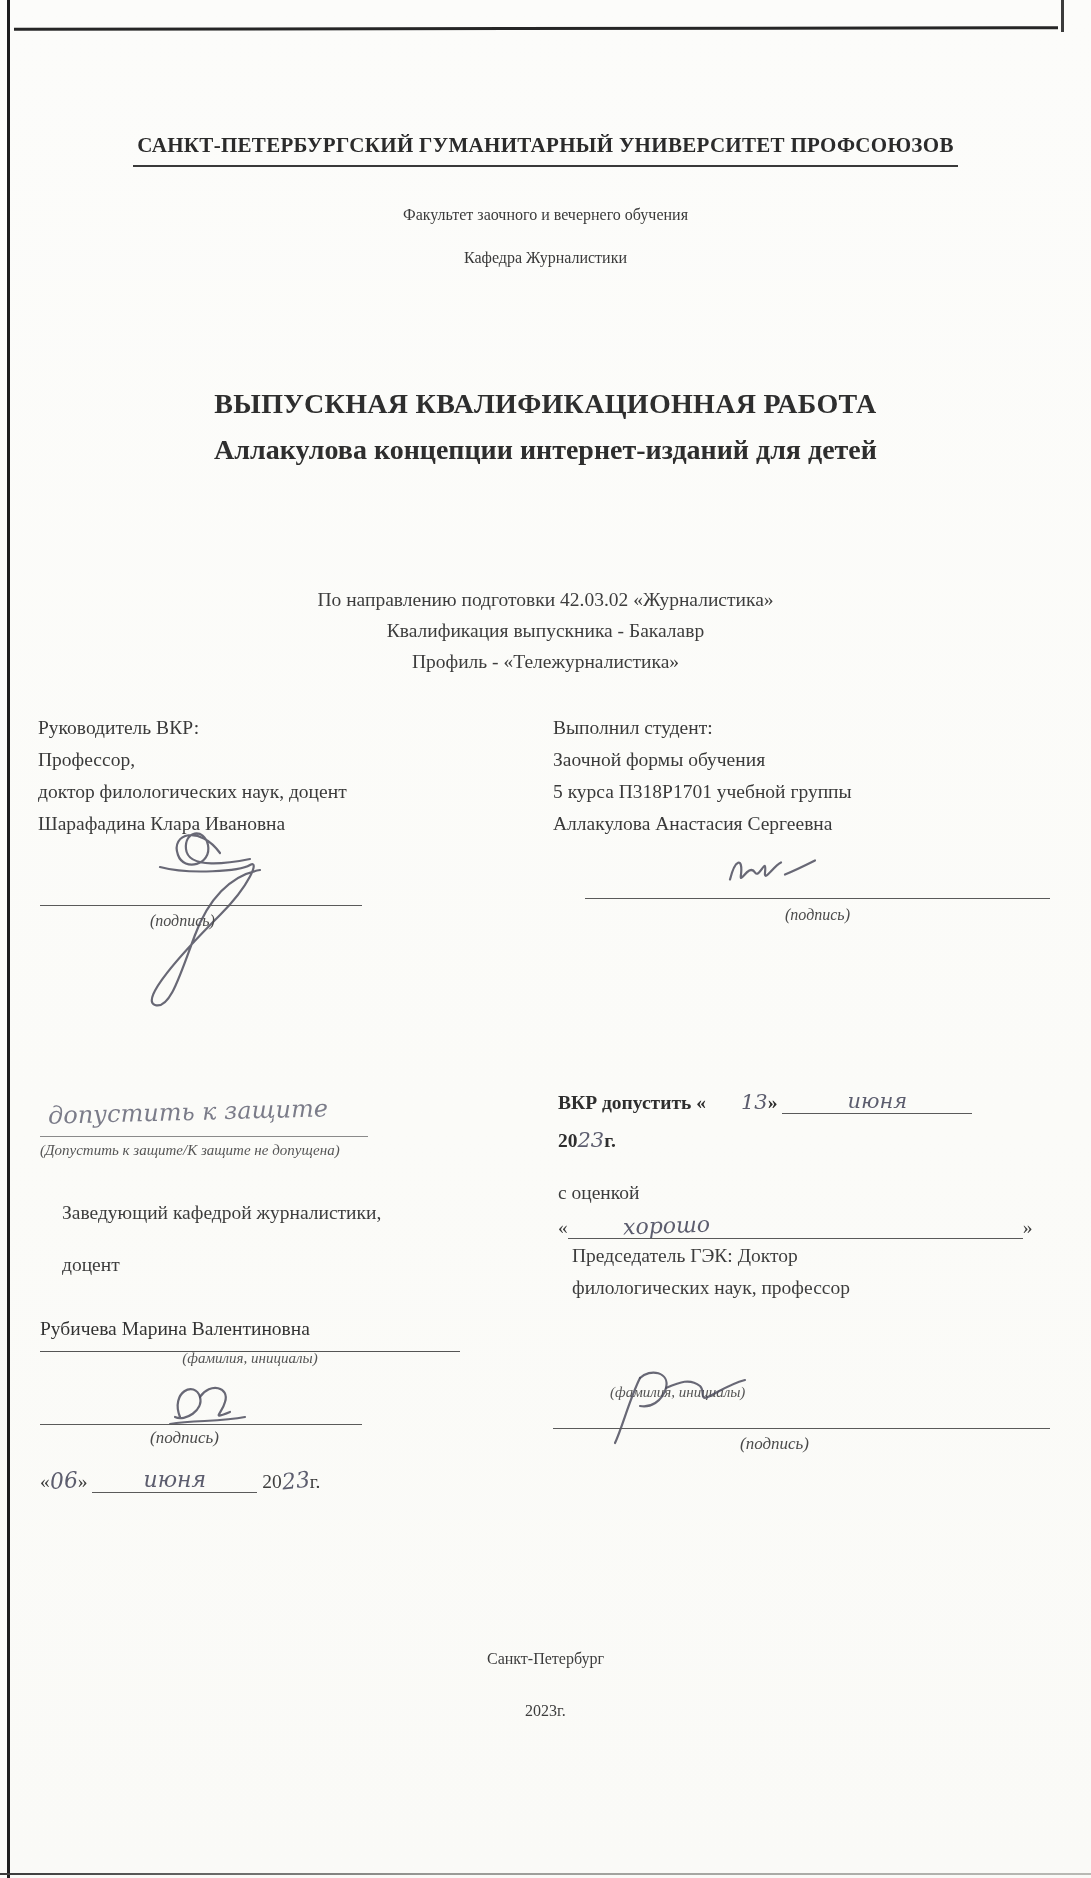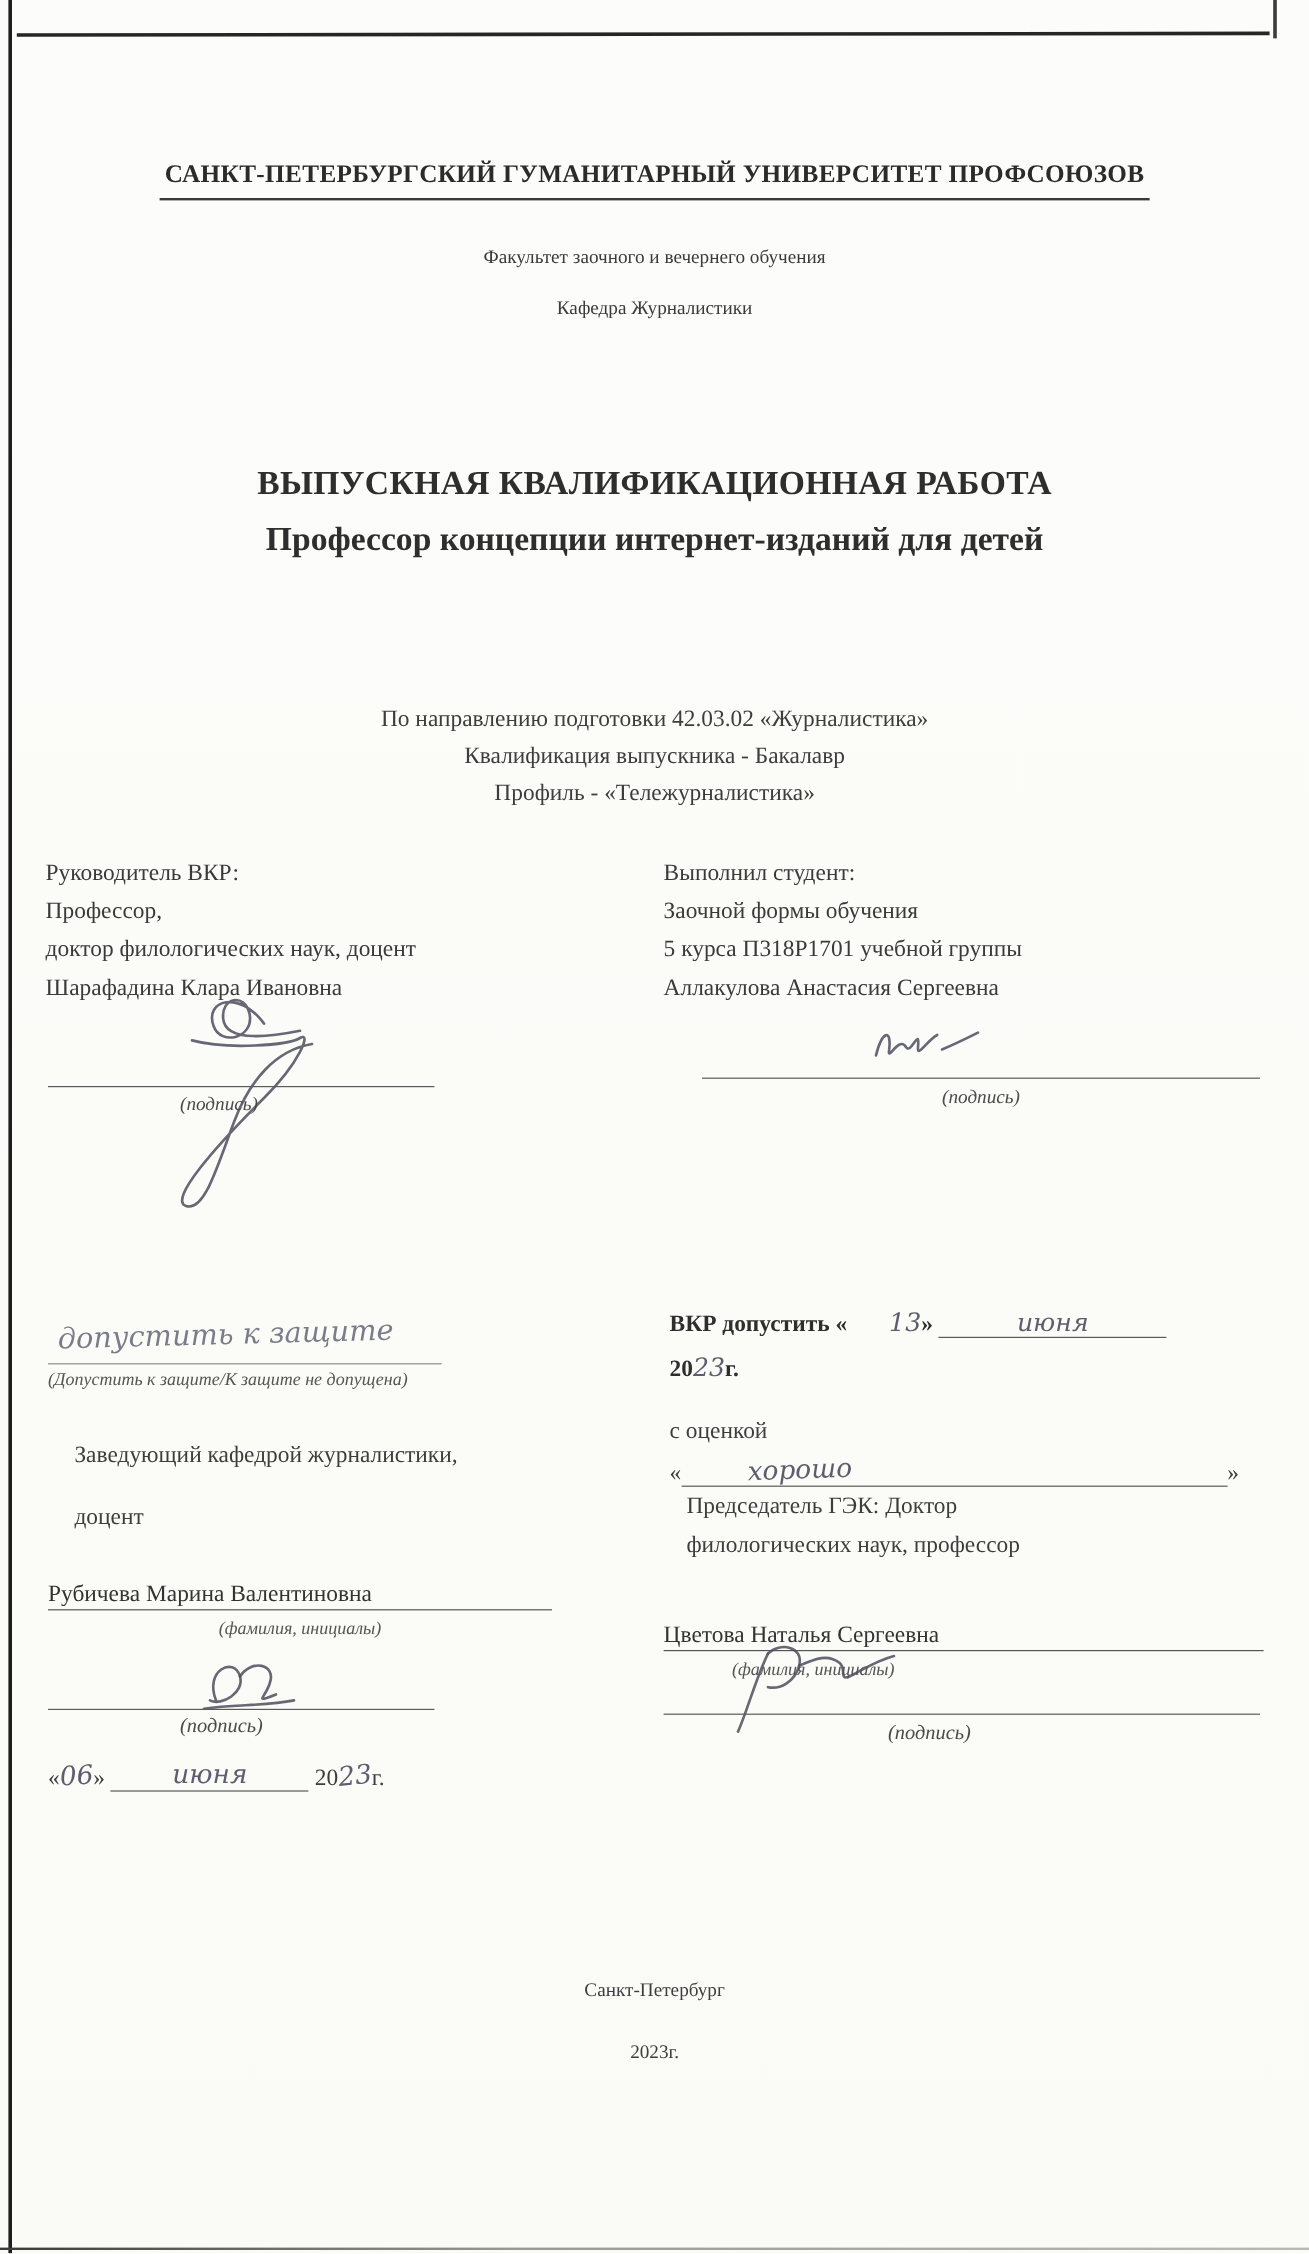--- a/index.html
+++ b/index.html
@@ -32,21 +32,21 @@
     vertical-align:bottom;
     line-height:1.1;
   }
   .rule{border-bottom:1.5px solid #5a5a5a;height:0;}
   .rule-light{border-bottom:1px solid #8a8a8a;height:0;}
   .univ-inner{
     display:inline-block;font-weight:bold;font-size:21px;color:#2b2b2b;
     letter-spacing:.3px;border-bottom:2px solid #3a3a3a;padding:0 4px 7px 4px;
   }
   .col{font-size:19.5px;line-height:32px;color:#3a3a3a;}
-  .name-rule{border-bottom:1.5px solid #555;padding-bottom:1px;font-size:19.5px;color:#333;}
+  .name-rule{border-bottom:1.5px solid #555;padding-bottom:11px;font-size:19.5px;color:#333;}
   
   .edge-left{position:absolute;left:7px;top:0;width:3px;height:100%;background:#1d1d1d;}
   .edge-top{position:absolute;left:14px;top:27px;width:1044px;height:3px;background:#262626;transform:rotate(-.08deg);}
   .edge-tr{position:absolute;right:27px;top:0;width:3px;height:32px;background:#3c3c3c;}
   .edge-bottom{position:absolute;left:0;bottom:3px;width:100%;height:2px;background:linear-gradient(to right,#3a3a3a,#9a9a96 40%,#b9b9b4);}
   svg.sig{position:absolute;overflow:visible;}
   svg.sig path{fill:none;stroke:#4d4e5e;stroke-width:2.2;stroke-linecap:round;opacity:.85;}
 </style>
 </head>
 <body>
@@ -59,21 +59,21 @@
   <div class="edge-bottom"></div>
 
   <div class="abs center" style="top:133px;">
     <span class="univ-inner">САНКТ-ПЕТЕРБУРГСКИЙ ГУМАНИТАРНЫЙ УНИВЕРСИТЕТ ПРОФСОЮЗОВ</span>
   </div>
 
   <div class="abs center t20" style="top:206px;color:#3a3a3a;">Факультет заочного и вечернего обучения</div>
   <div class="abs center t20" style="top:249px;color:#3a3a3a;">Кафедра  Журналистики</div>
 
   <div class="abs center bold t22" style="top:388px;letter-spacing:.3px;">ВЫПУСКНАЯ КВАЛИФИКАЦИОННАЯ РАБОТА</div>
-  <div class="abs center bold t22" style="top:434px;">Профессор концепции интернет-изданий для детей</div>
+  <div class="abs center bold t22" style="top:434px;">Аллакулова концепции интернет-изданий для детей</div>
 
   <div class="abs center t19" style="top:584px;line-height:31px;">
     <div>По направлению подготовки 42.03.02 «Журналистика»</div>
     <div>Квалификация выпускника - Бакалавр</div>
     <div>Профиль - «Тележурналистика»</div>
   </div>
 
   <div class="abs col" style="left:38px;top:712px;width:495px;">
     <div>Руководитель ВКР:</div>
     <div>Профессор,</div>
@@ -123,21 +123,20 @@
   <div class="abs t19" style="left:62px;top:1254px;">доцент</div>
 
   <div class="abs t19" style="left:572px;top:1240px;line-height:32px;">
     <div>Председатель ГЭК: Доктор</div>
     <div>филологических наук, профессор</div>
   </div>
 
   <div class="abs name-rule" style="left:40px;top:1318px;width:420px;">Рубичева Марина Валентиновна</div>
   <div class="abs small-cap" style="left:40px;top:1350px;width:420px;text-align:center;">(фамилия, инициалы)</div>
 
-  <div class="abs name-rule" style="left:553px;top:1352px;width:500px;">Цветова Наталья Сергеевна</div>
   <div class="abs small-cap" style="left:610px;top:1384px;">(фамилия, инициалы)</div>
 
   <svg class="sig" style="left:150px;top:1372px;" width="110" height="60" viewBox="0 0 110 60">
     <path d="M30 45 C20 20 45 8 50 25 C54 38 35 50 25 45"></path>
     <path d="M50 25 C60 10 80 15 75 30 C72 42 60 48 80 40"></path>
     <path d="M20 52 C45 48 70 50 95 45"></path>
   </svg>
   <div class="abs rule" style="left:40px;top:1424px;width:322px;"></div>
   <div class="abs italic" style="left:150px;top:1428px;font-size:17px;color:#4a4a4a;">(подпись)</div>
 

